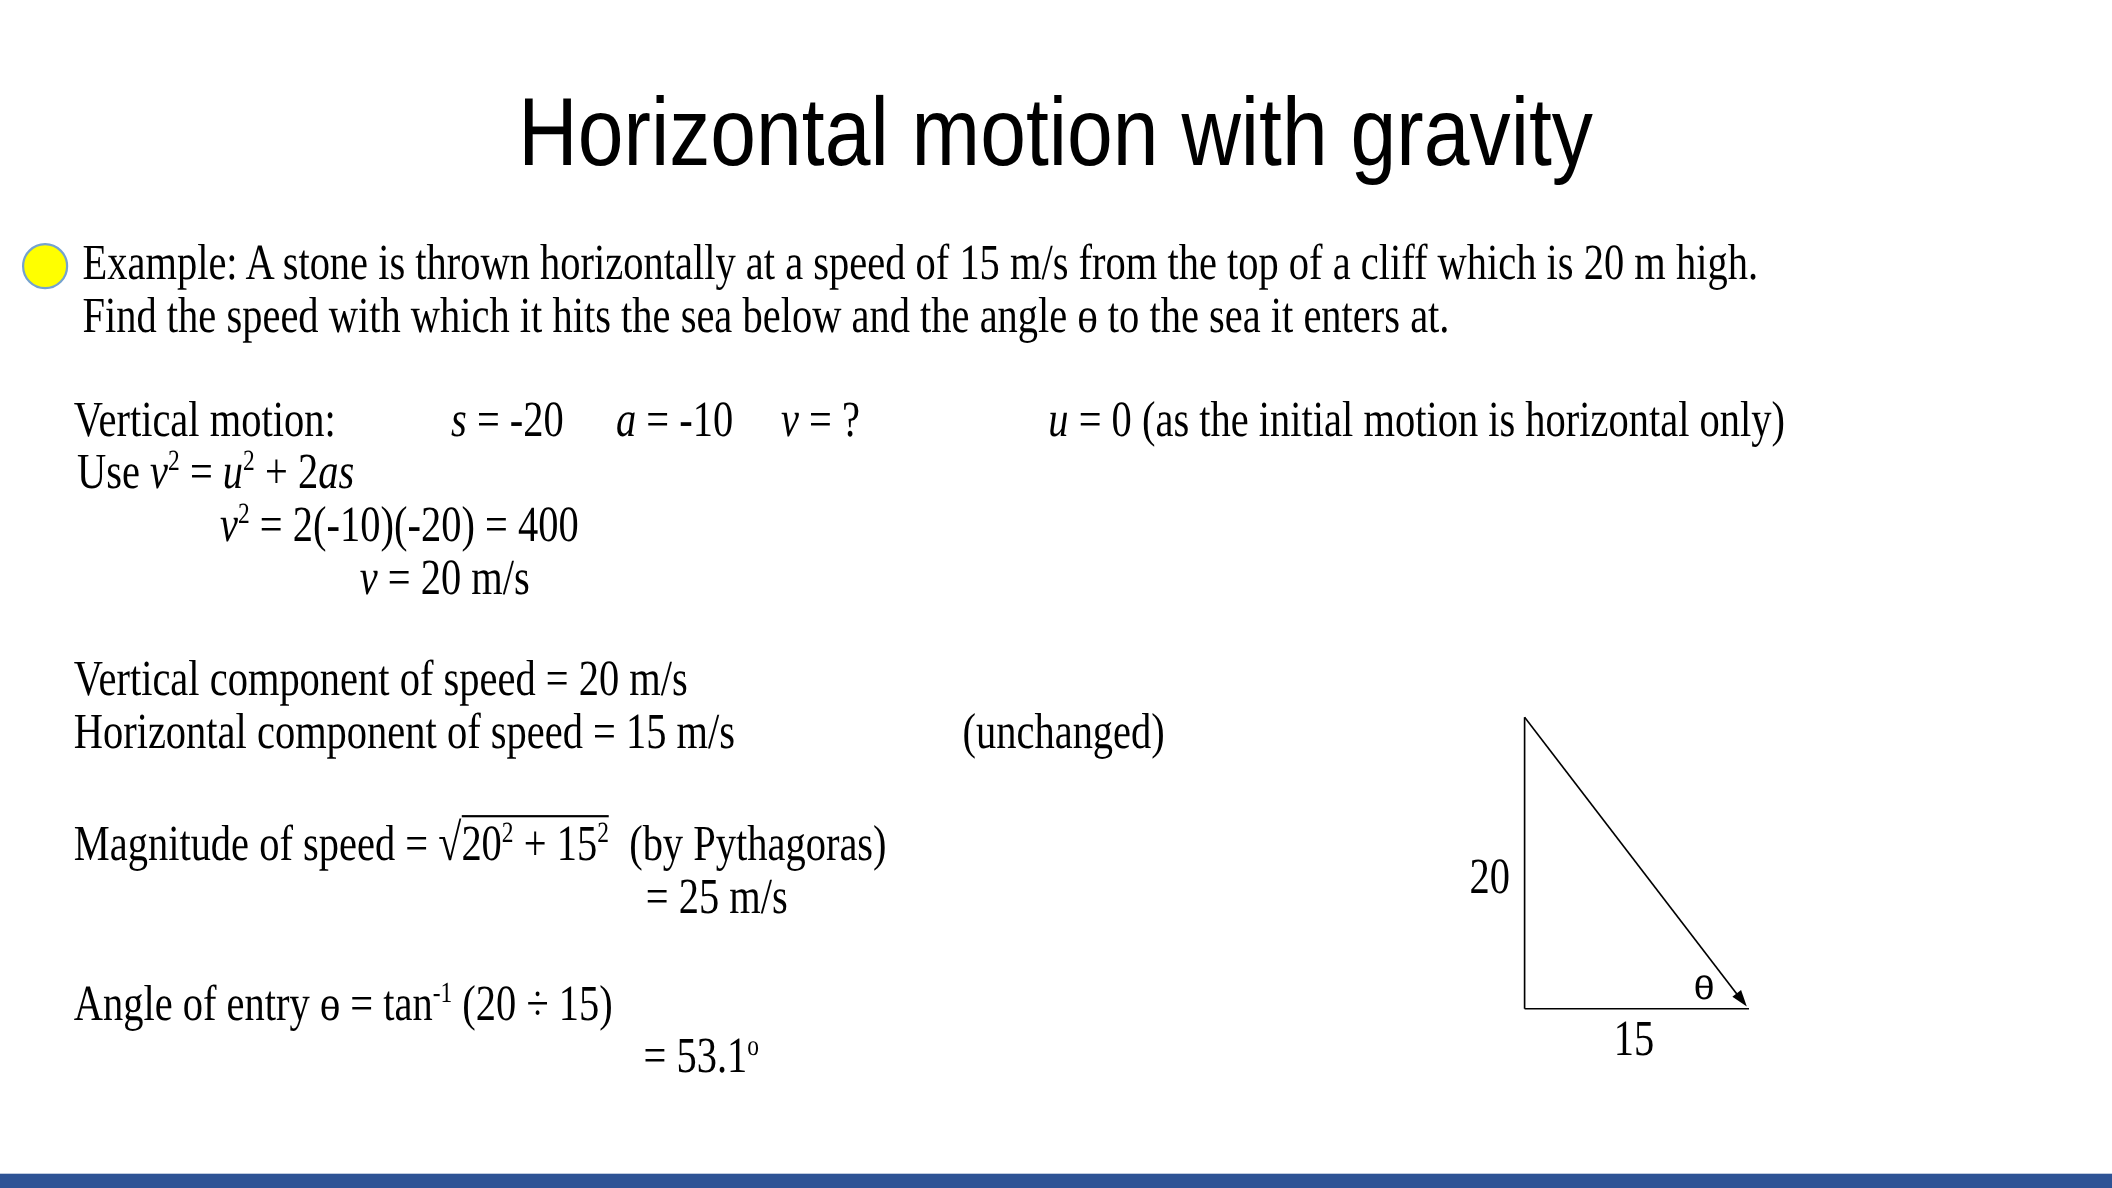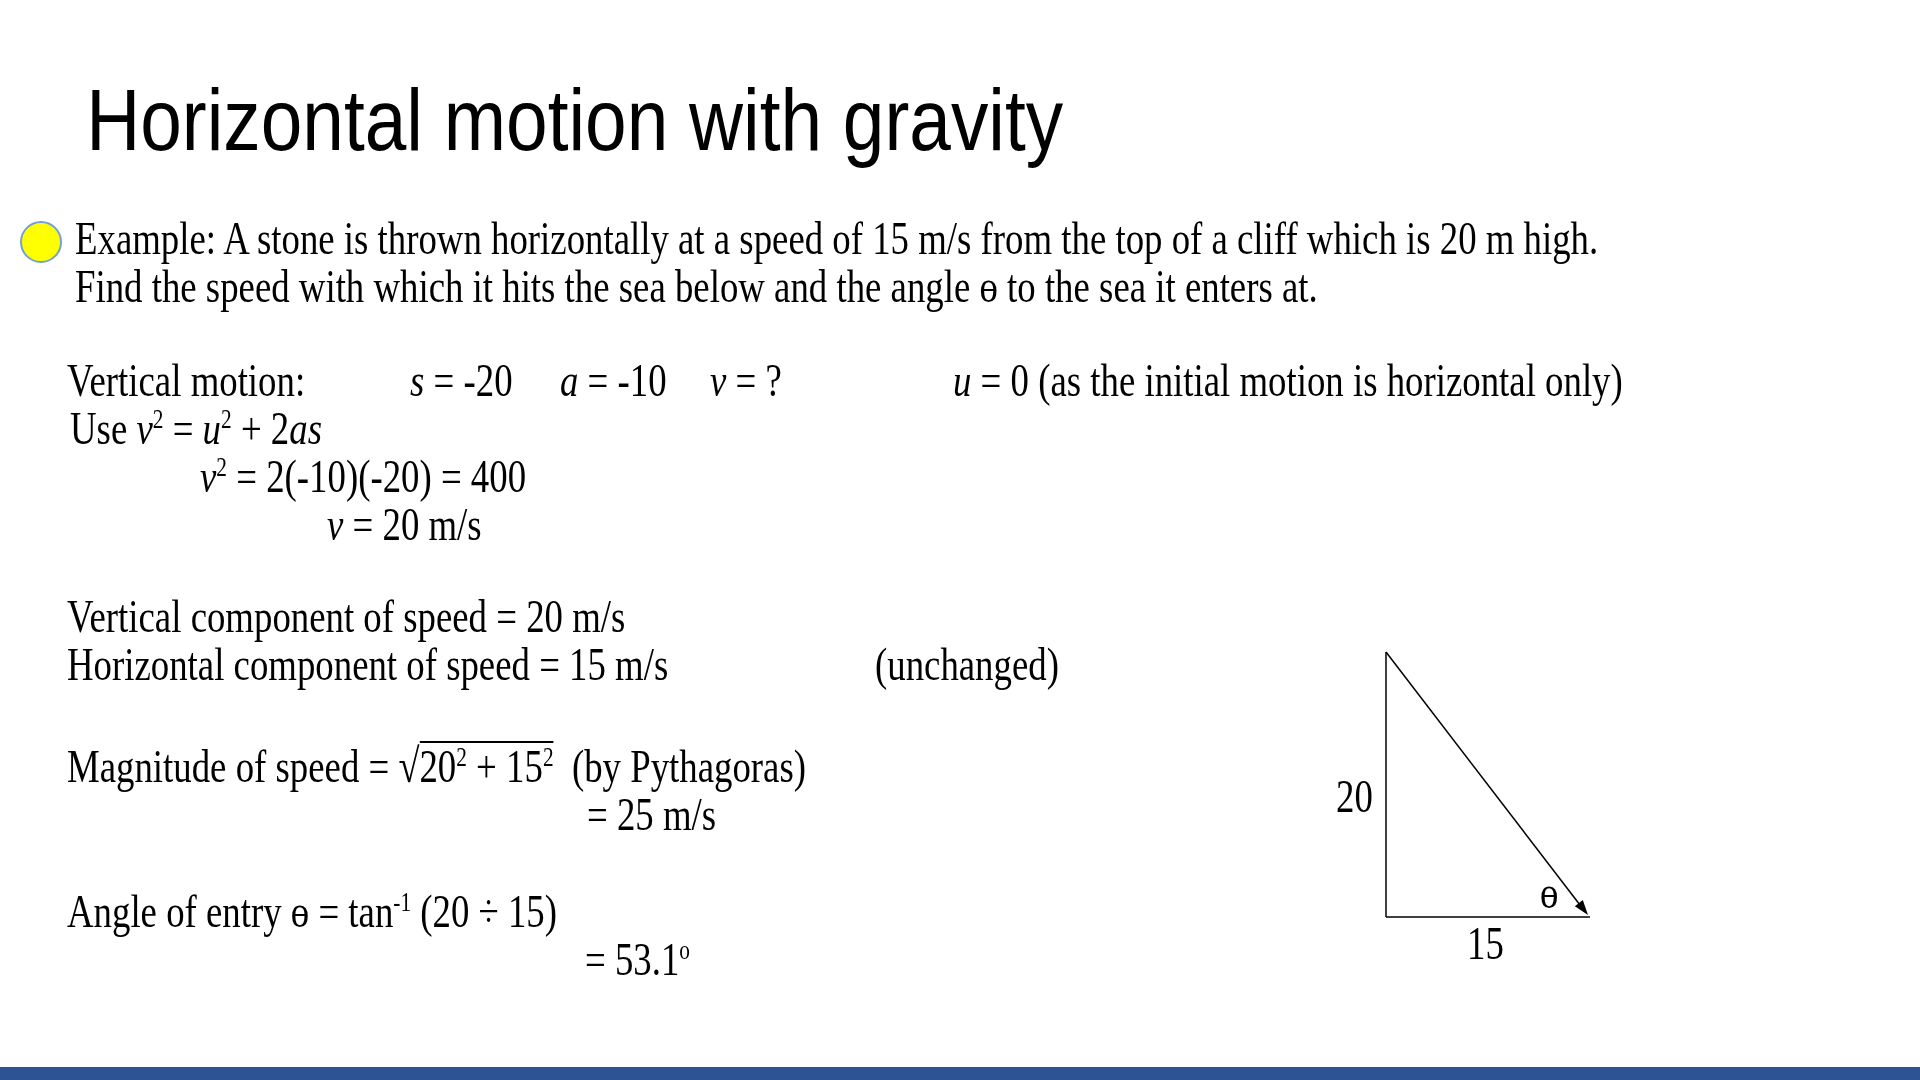--- a/index.html
+++ b/index.html
@@ -7,20 +7,21 @@
     width:1920px;height:1080px;
     background:#ffffff;
     position:relative;
     overflow:hidden;
     font-family:"Liberation Serif","DejaVu Serif",serif;
     color:#000;
   }
   
   .title-wrap{
     position:absolute;left:0;right:0;top:72px;
+    text-align:center;
   }
   .title-inner{
     display:inline-block;
     font-family:"Liberation Sans","DejaVu Sans",sans-serif;
     font-size:88px;line-height:1.1;font-weight:400;
     transform:scaleX(0.85);
     transform-origin:50% 50%;
     white-space:nowrap;
   }
   

